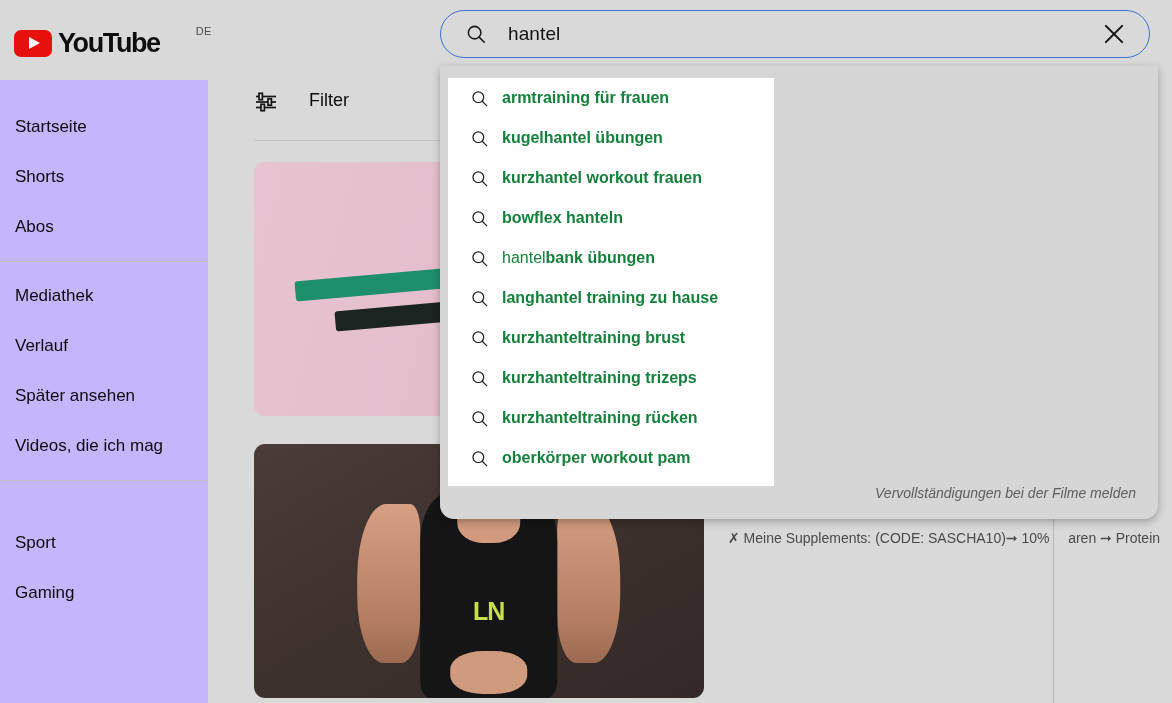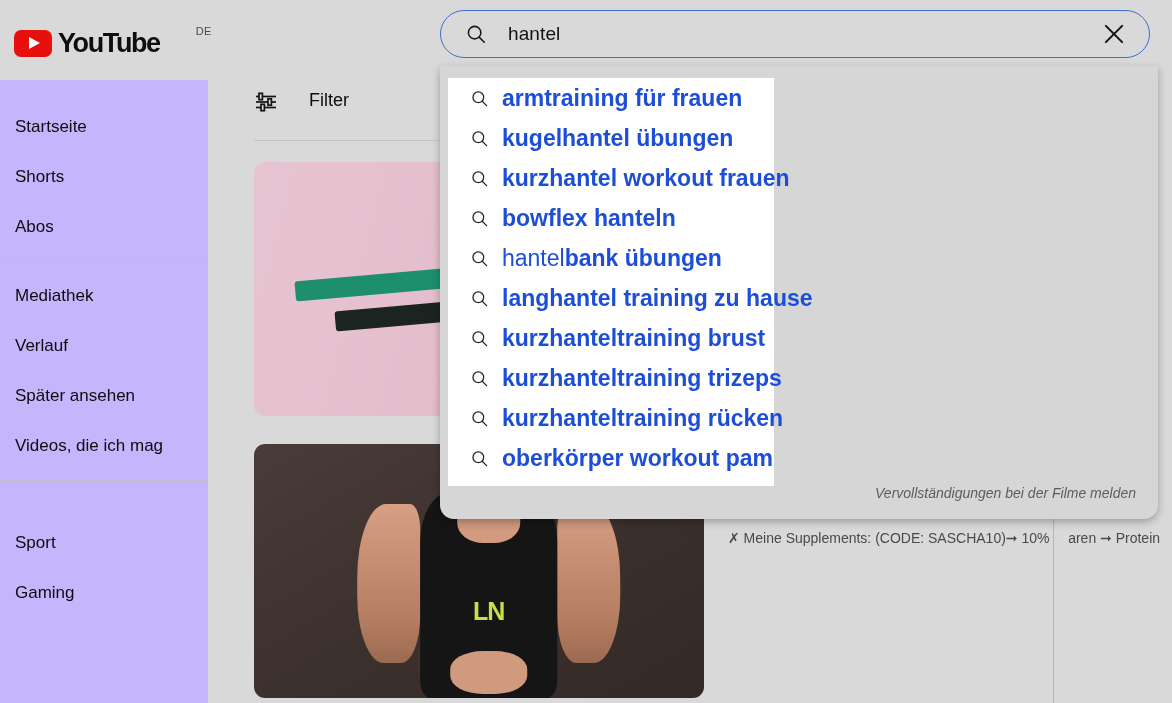--- a/index.html
+++ b/index.html
@@ -211,21 +211,21 @@
     position: absolute; left: 8px; top: 12px;
     width: 326px; height: 408px;
     background: #ffffff;
   }
   .sug-item {
     height: 40px; display: flex; align-items: center;
     padding-left: 22px; cursor: pointer;
   }
   .sug-icon { width: 22px; flex: none; display: flex; align-items: center; }
   .sug-text {
-    margin-left: 10px; font-size: 23px; font-weight: bold; color: #1d4ed8;
+    margin-left: 10px; font-size: 16px; font-weight: bold; color: #15803d;
     white-space: nowrap;
   }
   .sug-text .plain { font-weight: normal; }
   .suggest-footer {
     position: absolute; right: 22px; bottom: 18px;
     font-size: 14px; font-style: italic; color: #5d5d5d;
   }
 </style>
 </head>
 <body>

